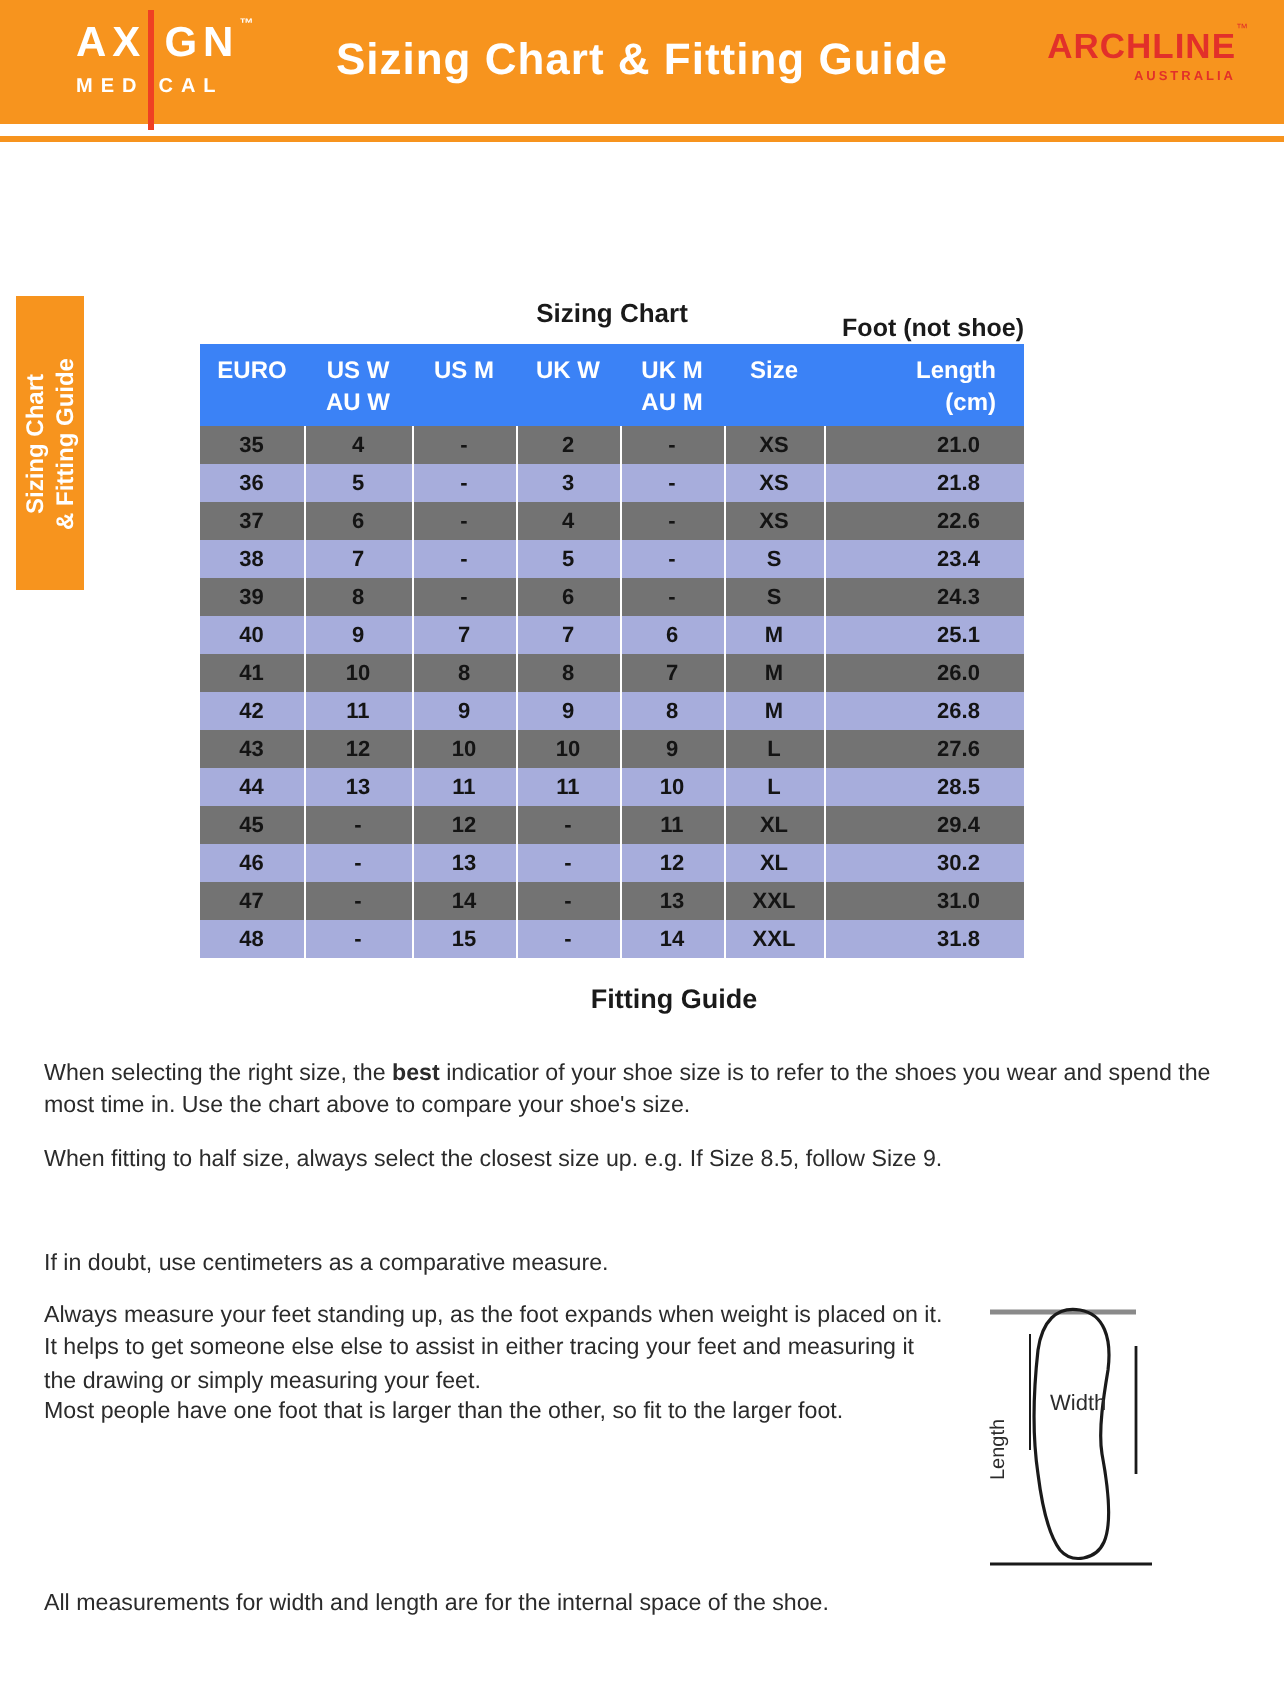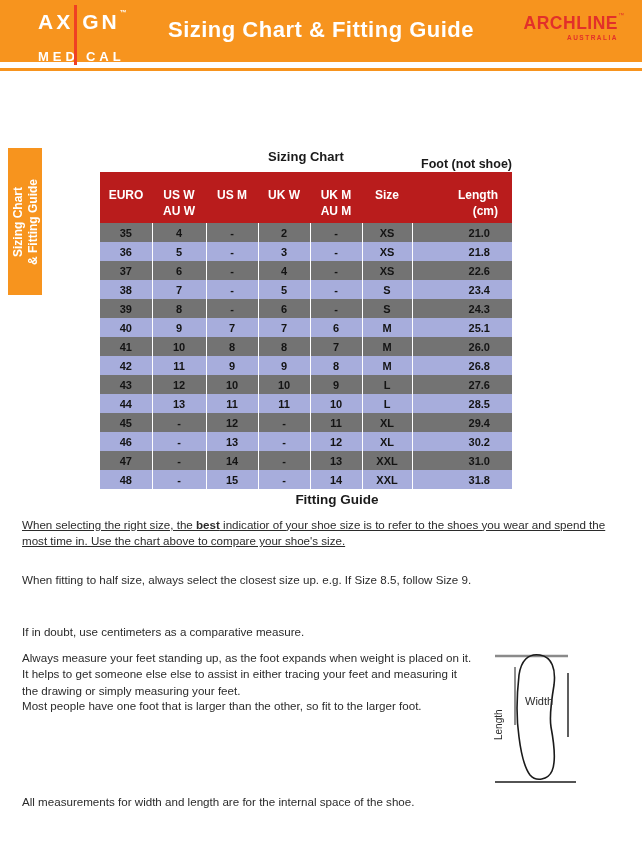--- a/index.html
+++ b/index.html
@@ -5,21 +5,21 @@
   html,body{margin:0;padding:0;}
   body{font-family:"Liberation Sans",sans-serif;background:#ffffff;}
   .page{position:relative;width:642px;height:848px;background:#ffffff;overflow:hidden;}
 
   
   .banner{position:absolute;left:0;top:0;width:642px;height:62px;background:#f7941e;}
   .axign{position:absolute;left:38px;top:11px;color:#ffffff;}
   .axign-top{font-size:21px;font-weight:bold;letter-spacing:3px;line-height:1;}
   .axign-gap{display:inline-block;width:9px;}
   .axign-tm{font-size:7px;vertical-align:top;position:relative;top:-2px;}
-  .axign-sub{font-size:13px;font-weight:bold;letter-spacing:4px;margin-top:18px;line-height:1;}
+  .axign-sub{font-size:10px;font-weight:bold;letter-spacing:4px;margin-top:7px;line-height:1;}
   .axign-gap2{display:inline-block;width:7px;}
   .axign-line{position:absolute;left:36px;top:-6px;width:2.5px;height:60px;background:#ef4023;}
   .banner-title{position:absolute;left:0;right:0;top:17px;text-align:center;color:#ffffff;
     font-size:22px;font-weight:bold;letter-spacing:0.5px;}
   .archline{position:absolute;right:18px;top:15px;color:#e2302a;text-align:right;}
   .arch-name{font-size:17.5px;font-weight:bold;letter-spacing:0.5px;line-height:1;}
   .arch-tm{font-size:6px;vertical-align:top;position:relative;top:-3px;}
   .arch-sub{font-size:6.5px;font-weight:bold;letter-spacing:1.5px;margin-top:1px;padding-right:6px;}
   .rule{position:absolute;left:0;top:68px;width:642px;height:3px;background:#f7941e;}
 
@@ -29,39 +29,39 @@
     transform:rotate(-90deg);display:flex;flex-direction:column;justify-content:center;
     text-align:center;color:#ffffff;font-weight:bold;font-size:12px;line-height:1.25;}
 
   
   .chart-title{position:absolute;left:100px;top:149px;width:412px;text-align:center;
     font-size:13px;font-weight:bold;color:#1a1a1a;}
   .foot-note{position:absolute;left:100px;top:157px;width:412px;text-align:right;
     font-size:12.5px;font-weight:bold;color:#1a1a1a;}
   table.sizing{position:absolute;left:100px;top:172px;width:412px;border-collapse:collapse;
     table-layout:fixed;}
-  table.sizing th{background:#b91c1c;color:#ffffff;font-size:12px;font-weight:bold;
-    vertical-align:top;padding-top:16px;height:34px;text-align:center;line-height:1.3;}
+  table.sizing th{background:#3b82f6;color:#ffffff;font-size:12px;font-weight:bold;
+    vertical-align:top;padding-top:6px;height:34px;text-align:center;line-height:1.3;}
   table.sizing col.c1{width:52px;} table.sizing col.c2{width:54px;}
   table.sizing col.c3{width:52px;} table.sizing col.c4{width:52px;}
   table.sizing col.c5{width:52px;} table.sizing col.c6{width:50px;}
   table.sizing col.c7{width:100px;}
   table.sizing th:last-child{text-align:right;padding-right:14px;}
   table.sizing td{height:19px;font-size:11px;font-weight:bold;color:#141414;
     text-align:center;border-right:1px solid #ffffff;padding:0;}
   table.sizing td:last-child{border-right:none;text-align:center;padding-left:34px;}
   tr.row-blue td{background:#737373;}
   tr.row-lav td{background:#a7addc;}
 
   
   .sec-heading{position:absolute;left:0;width:642px;text-align:center;
     font-size:13.5px;font-weight:bold;color:#1a1a1a;}
   .body-text{position:absolute;font-size:11.6px;color:#2b2b2b;line-height:1.42;}
   .h-fitting{top:492px;padding-left:16px;}
-  .p-f1{top:505px;left:22px;width:604px;text-decoration:underline;}
+  .p-f1{top:517px;left:22px;width:604px;}
   .p-f2{top:560px;left:22px;width:604px;}
   .h-measure{top:586px;}
   .p-m1{top:612px;left:22px;width:604px;}
   .p-m2{top:638px;left:22px;width:452px;}
   .p-m3{top:686px;left:22px;width:470px;}
   .p-m4{top:762px;left:22px;width:470px;margin-top:32px;}
   .p-m5{top:788px;left:22px;width:455px;}
 
   
   .foot-diagram{position:absolute;left:488px;top:645px;width:150px;height:150px;}

